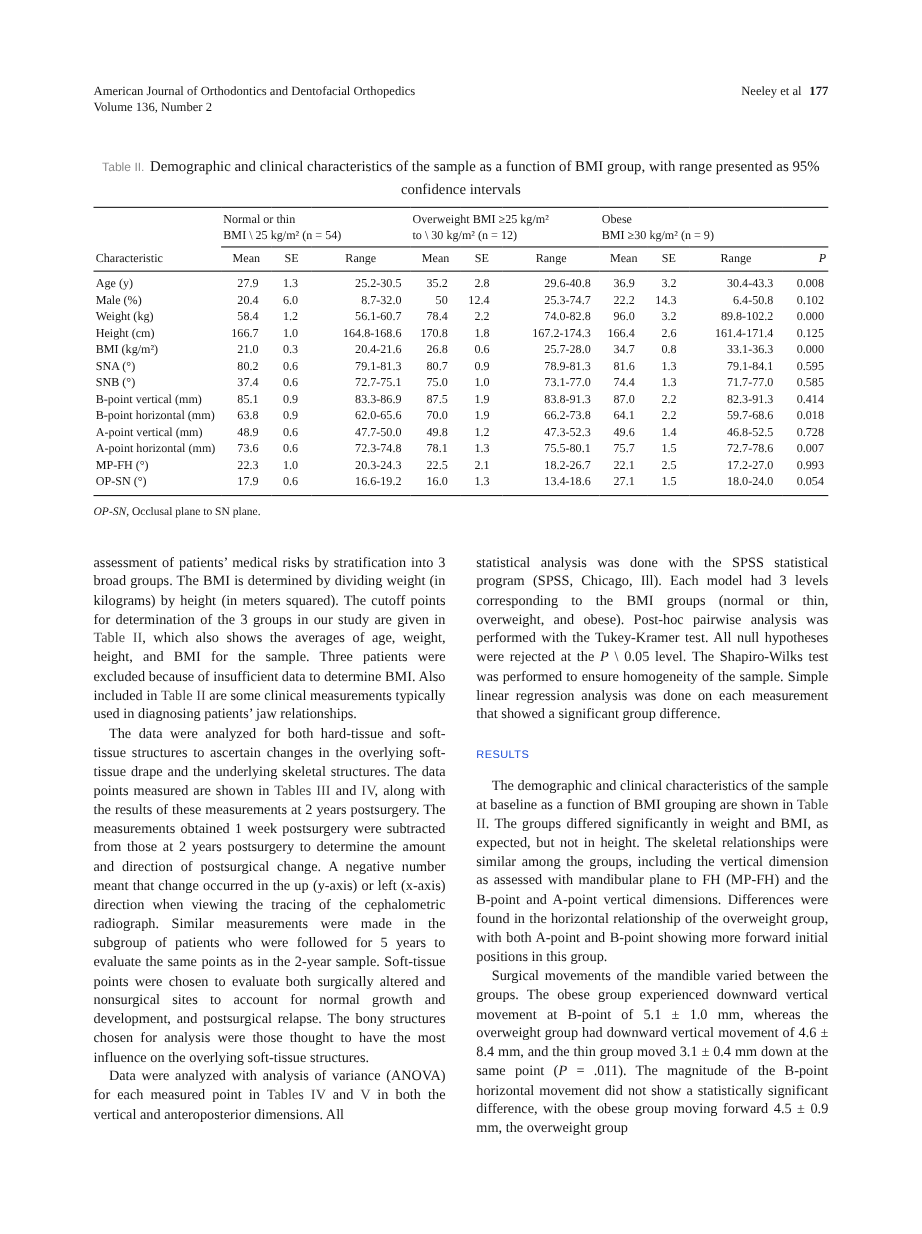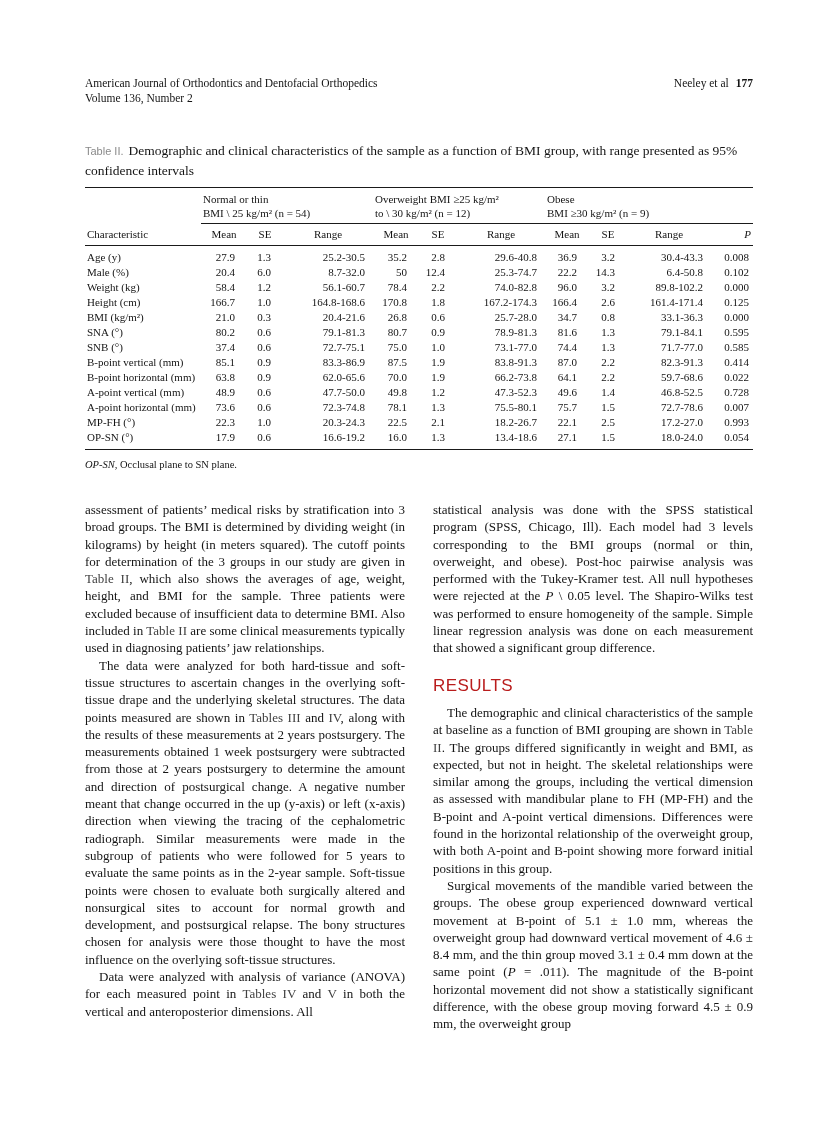--- a/index.html
+++ b/index.html
@@ -28,20 +28,21 @@
     line-height: 14.5px;
   }
   .rh-right { white-space: nowrap; }
   .pagenum { font-weight: bold; margin-left: 7px; }
 
   
   .table-caption {
     margin-top: 36px;
     font-size: 13.5px;
     line-height: 19px;
+    text-align: center;
   }
   .tbl-label {
     font-family: "Liberation Sans", sans-serif;
     font-size: 11px;
     color: #8a8a8a;
     margin-right: 5px;
   }
 
   
   table.data-table {
@@ -98,23 +99,23 @@
   .col {
     width: 320px;
     font-size: 13px;
     line-height: 17.3px;
     text-align: justify;
   }
   .para { margin: 0; }
   .para.indent { text-indent: 14px; }
   .section-heading {
     font-family: "Liberation Sans", sans-serif;
-    font-size: 17px;
+    font-size: 10px;
     font-weight: normal;
-    color: #b91c1c;
+    color: #1d4ed8;
     letter-spacing: 0.4px;
     margin: 20px 0 10px 0;
   }
   a.xref { color: #404040; text-decoration: none; }
 </style>
 </head>
 <body>
 
 <div class="page">
   <div class="content">
@@ -287,21 +288,21 @@
             <td class="char">B-point horizontal (mm)</td>
             <td class="num">63.8</td>
             <td class="num">0.9</td>
             <td class="range">62.0-65.6</td>
             <td class="num">70.0</td>
             <td class="num">1.9</td>
             <td class="range">66.2-73.8</td>
             <td class="num">64.1</td>
             <td class="num">2.2</td>
             <td class="range">59.7-68.6</td>
-            <td class="pcol">0.022</td>
+            <td class="pcol">0.018</td>
           </tr>
           <tr>
             <td class="char">A-point vertical (mm)</td>
             <td class="num">48.9</td>
             <td class="num">0.6</td>
             <td class="range">47.7-50.0</td>
             <td class="num">49.8</td>
             <td class="num">1.2</td>
             <td class="range">47.3-52.3</td>
             <td class="num">49.6</td>

